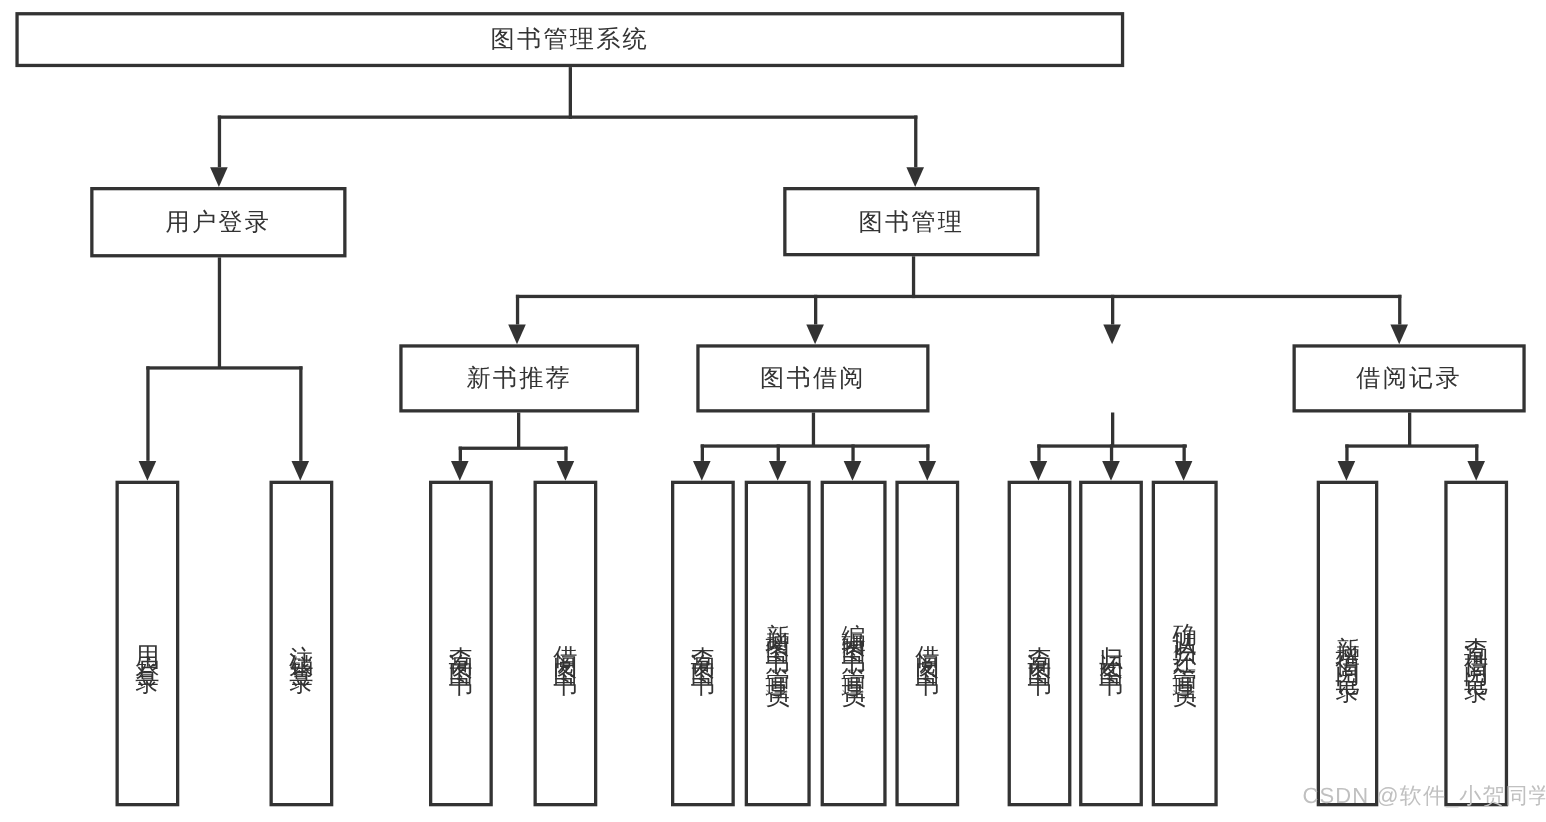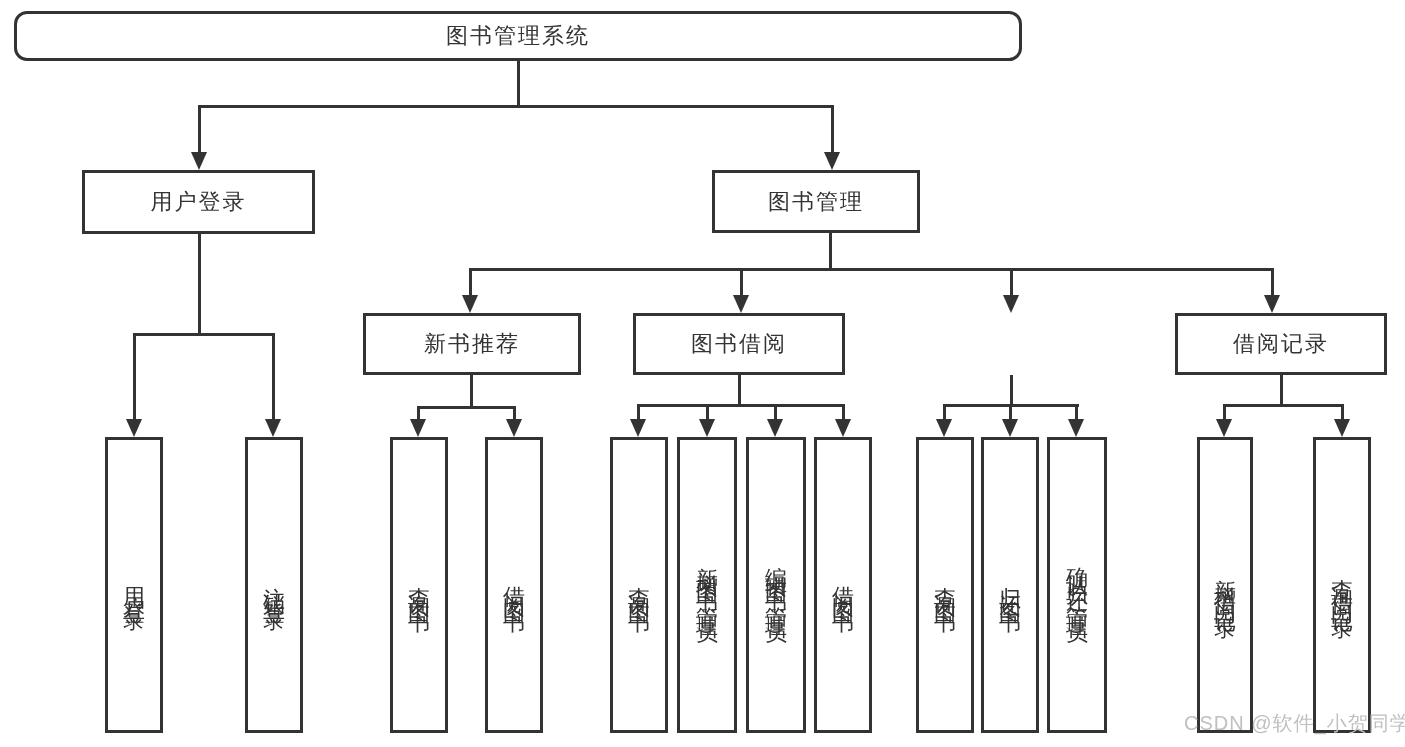--- a/index.html
+++ b/index.html
@@ -59,35 +59,35 @@
     letter-spacing:1px;
     z-index:10;
     white-space:nowrap;
   }
 </style>
 </head>
 <body>
 
 <div class="canvas">
 
-  <div class="box" style="left:14px;top:11px;width:1008px;height:50px;border-radius:13px;">
+  <div class="box" style="left:14px;top:11px;width:1008px;height:50px;">
     <span>图书管理系统</span>
   </div>
 
   <div class="vl" style="left:517px;top:61px;height:47px;"></div>
   <div class="hl" style="left:198px;top:105px;width:636px;"></div>
   <div class="vl" style="left:198px;top:105px;height:47px;"></div>
   <div class="arw" style="left:191px;top:152px;"></div>
   <div class="vl" style="left:831px;top:105px;height:47px;"></div>
   <div class="arw" style="left:824px;top:152px;"></div>
 
   <div class="box" style="left:82px;top:170px;width:233px;height:64px;">
     <span>用户登录</span>
   </div>
-  <div class="box" style="left:712px;top:170px;width:208px;height:63px;">
+  <div class="box" style="left:712px;top:170px;width:233px;height:63px;">
     <span>图书管理</span>
   </div>
 
   <div class="vl" style="left:198px;top:234px;height:101px;"></div>
   <div class="hl" style="left:133px;top:333px;width:142px;"></div>
   <div class="vl" style="left:133px;top:333px;height:86px;"></div>
   <div class="arw" style="left:126px;top:419px;"></div>
   <div class="vl" style="left:272px;top:333px;height:86px;"></div>
   <div class="arw" style="left:265px;top:419px;"></div>
 

